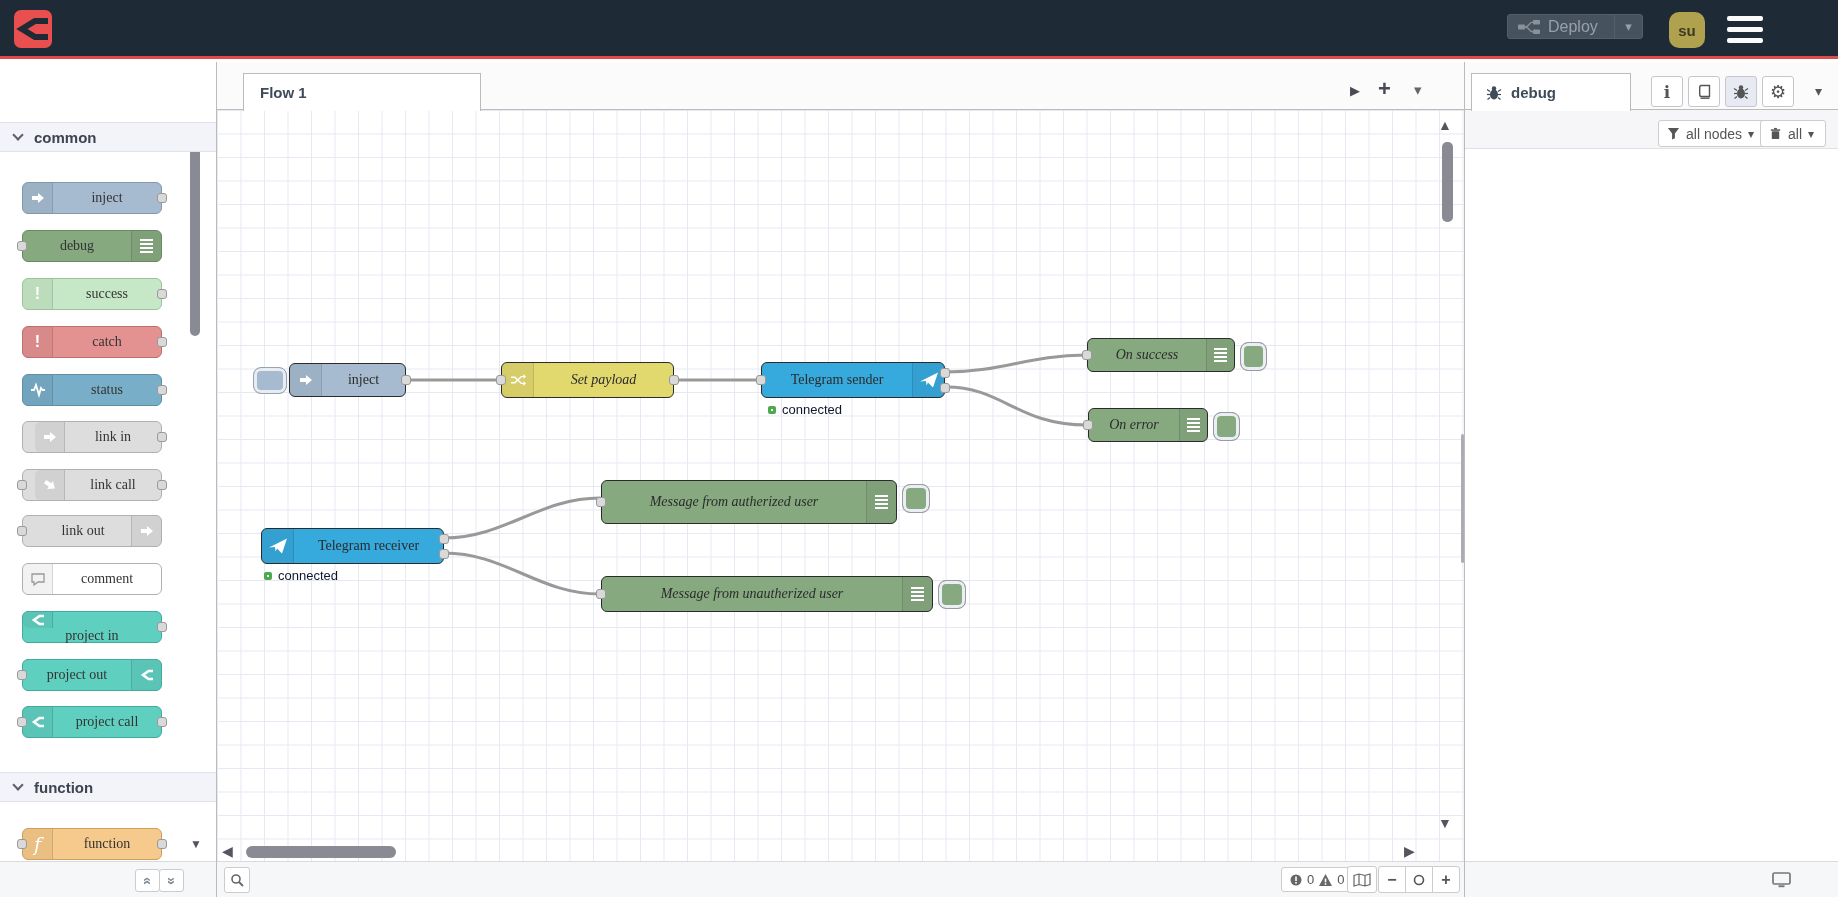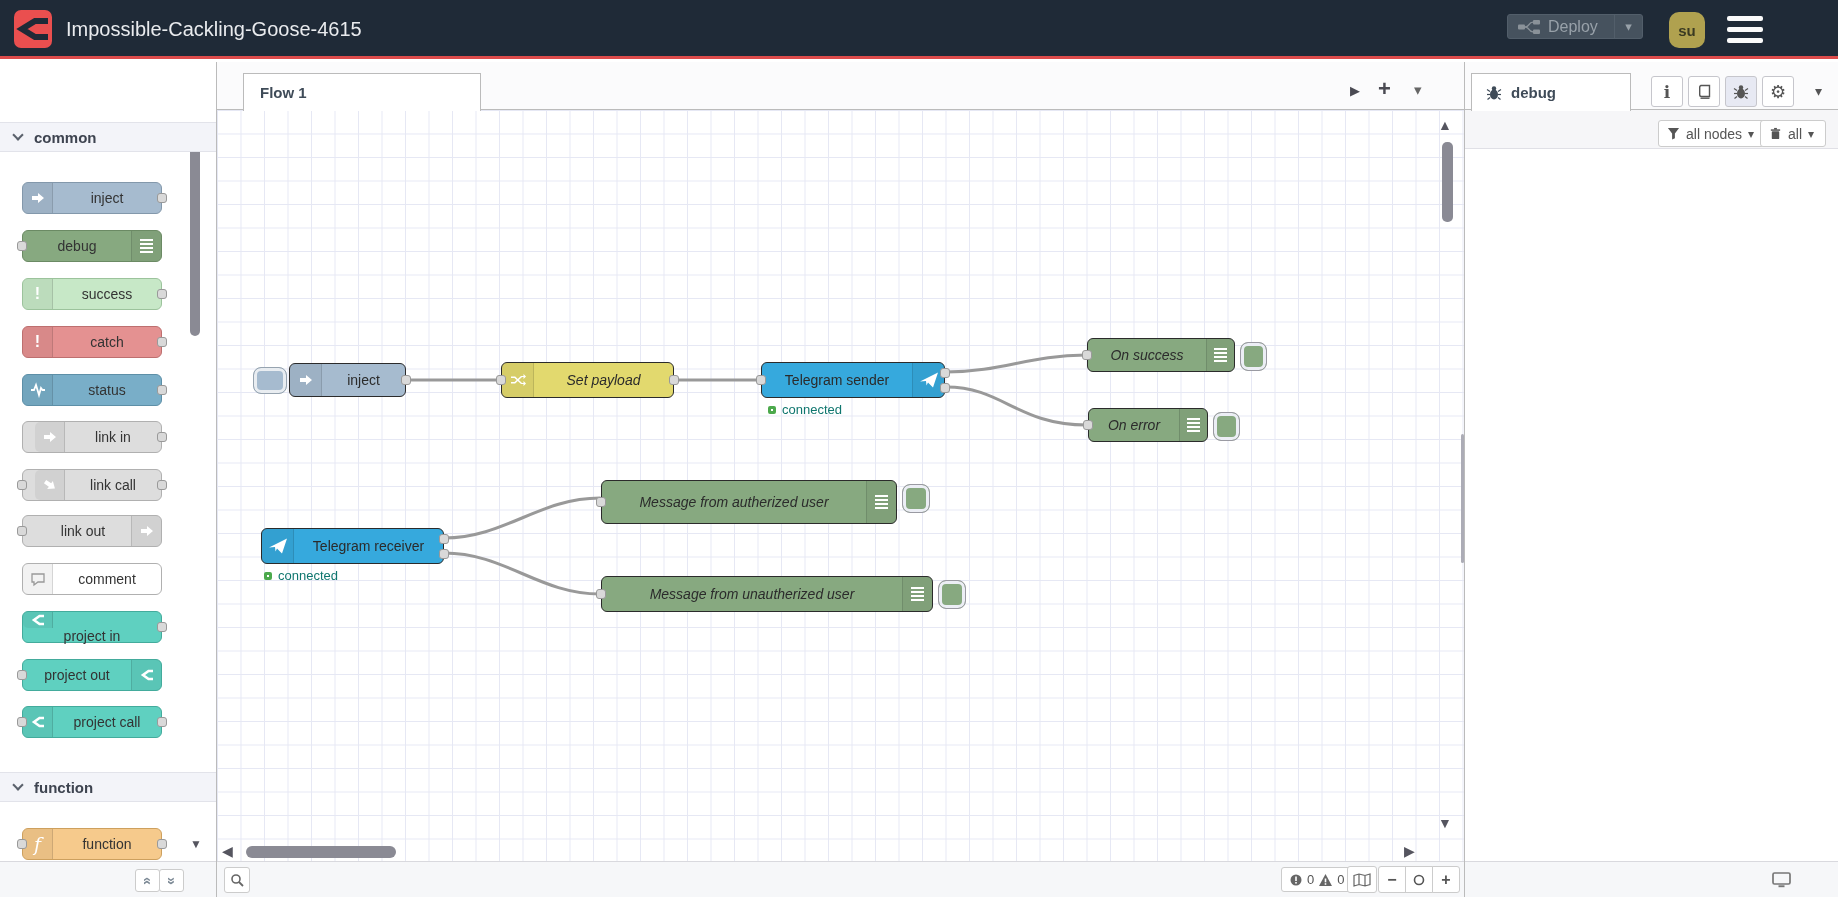--- a/index.html
+++ b/index.html
@@ -22,21 +22,21 @@
   .psearch { position:absolute; left:0; top:0; width:216px; height:39px; background:#fff; border-bottom:1px solid #e4e4e8; display:flex; align-items:center; gap:8px; padding-left:12px; }
   .psearch input { border:none; outline:none; font-size:15px; color:#555; width:150px; font-family:"Liberation Sans",sans-serif; }
   .psearch input::placeholder { color:#c2c2c8; }
   .cat { position:absolute; left:0; width:216px; height:30px; background:#f3f4f9; border-top:1px solid #e2e3ea; border-bottom:1px solid #e2e3ea; display:flex; align-items:center; gap:12px; padding-left:14px; font-weight:bold; color:#3e4450; font-size:15px; cursor:pointer; }
   .chev { width:8px; height:8px; border-left:2px solid #5a616c; border-bottom:2px solid #5a616c; transform:rotate(-45deg); margin-top:-4px; }
 
   .pnode { position:absolute; left:22px; width:140px; height:32px; border:1px solid; border-radius:6px; display:flex; align-items:stretch; font-size:14px; color:#333; cursor:grab; }
   .strip { width:30px; display:flex; align-items:center; justify-content:center; background:rgba(0,0,0,0.05); }
   .strip.sl { border-right:1px solid rgba(0,0,0,0.12); border-radius:5px 0 0 5px; }
   .strip.sr { border-left:1px solid rgba(0,0,0,0.12); border-radius:0 5px 5px 0; }
-  .nlabel { flex:1; display:flex; align-items:center; justify-content:center; white-space:nowrap; padding:0 6px; }
+  .nlabel { flex:1; display:flex; align-items:center; justify-content:center; white-space:nowrap; padding:0 6px;font-family:Liberation Serif, serif; }
   .port { position:absolute; width:10px; height:10px; background:#d9d9d9; border:1px solid #999; border-radius:3px; z-index:5; }
   .port.pin { left:-6px; top:50%; margin-top:-5px; }
   .port.pout { right:-6px; top:50%; margin-top:-5px; }
 
   .c-inject   { background:#a6bbcf; border-color:#8398ab; }
   .c-debug    { background:#87a980; border-color:#6b8a64; }
   .c-complete { background:#c7e8c7; border-color:#9cc39c; }
   .c-catch    { background:#e49191; border-color:#bd6f6f; }
   .c-status   { background:#79aec8; border-color:#5d8fa7; }
   .c-link     { background:#dddddd; border-color:#b0b0b0;padding-left:12px; }
@@ -65,21 +65,21 @@
           background-size:23.5px 23.5px; }
   .wires { position:absolute; left:217px; top:110px; z-index:1; }
 
   .fnode { position:absolute; border:1px solid; border-radius:6px; display:flex; align-items:stretch; font-size:14px; color:#2b2b2b; z-index:2; cursor:grab; }
   .fnode .strip { width:32px; }
   .it { font-style:italic; }
   .inj-btn { position:absolute; left:-37px; top:3px; width:34px; height:27px; border:1px solid #97a4b0; border-radius:8px; background:#a6bbcf; box-shadow:inset 0 0 0 3px #e9edf1; cursor:pointer; }
   .dbg-btn { position:absolute; top:3px; width:27px; height:29px; border:1px solid #9a9aa2; border-radius:8px; background:#87a980; box-shadow:inset 0 0 0 3px #eceef5; cursor:pointer; }
   .dbars { display:flex; flex-direction:column; gap:2px; }
   .dbars span { display:block; width:13px; height:2px; background:#fff; }
-  .status { position:absolute; display:flex; align-items:center; gap:6px; font-size:13px; color:#0f766e; z-index:2; }
+  .status { position:absolute; display:flex; align-items:center; gap:6px; font-size:13px; color:#0f172a; z-index:2; }
   .ring { width:8px; height:8px; border:3px solid #4ca94c; border-radius:2px; background:#fff; }
 
   .cfoot { position:absolute; left:217px; top:861px; width:1247px; height:36px; background:#f6f7f9; border-top:1px solid #d9d9de; }
   .counts { position:absolute; left:1281px; top:867px; height:25px; display:flex; align-items:center; gap:5px; background:#fff; border:1px solid #ccc; border-radius:3px; padding:0 8px; color:#555; font-size:13px; }
   .zgroup { position:absolute; top:866px; display:flex; }
   .zgroup .sbtn { width:28px; height:27px; margin-left:-1px; border-radius:0; color:#555; font-size:16px; font-weight:bold; }
   .zgroup .sbtn:first-child { border-radius:3px 0 0 3px; }
   .zgroup .sbtn:last-child { border-radius:0 3px 3px 0; }
 
   
@@ -96,21 +96,20 @@
 </head>
 <body>
 
 <div id="app">
 
   <div class="header">
     <svg class="logo" viewBox="0 0 38 38">
       <rect width="38" height="38" rx="7" fill="#ea4f4f"></rect>
       <path d="M34 11H21L8 19l13 8h13" stroke="#1f2a37" stroke-width="6" fill="none"></path>
     </svg>
-    <div class="header-title">Impossible-Cackling-Goose-4615</div>
     <div class="deploy-btn">
       <svg width="22" height="14" viewBox="0 0 22 14">
         <rect x="0" y="4.5" width="7" height="5" rx="1" fill="#8a9299"></rect>
         <rect x="15" y="0" width="7" height="4.5" rx="1" fill="#8a9299"></rect>
         <rect x="15" y="9.5" width="7" height="4.5" rx="1" fill="#8a9299"></rect>
         <path d="M7 7C12 7 10 2.2 15 2.2M7 7c5 0 3 4.8 8 4.8" stroke="#8a9299" fill="none" stroke-width="1.3"></path>
       </svg>
       <span class="deploy-label">Deploy</span>
       <span class="deploy-caret">▾</span>
     </div>

